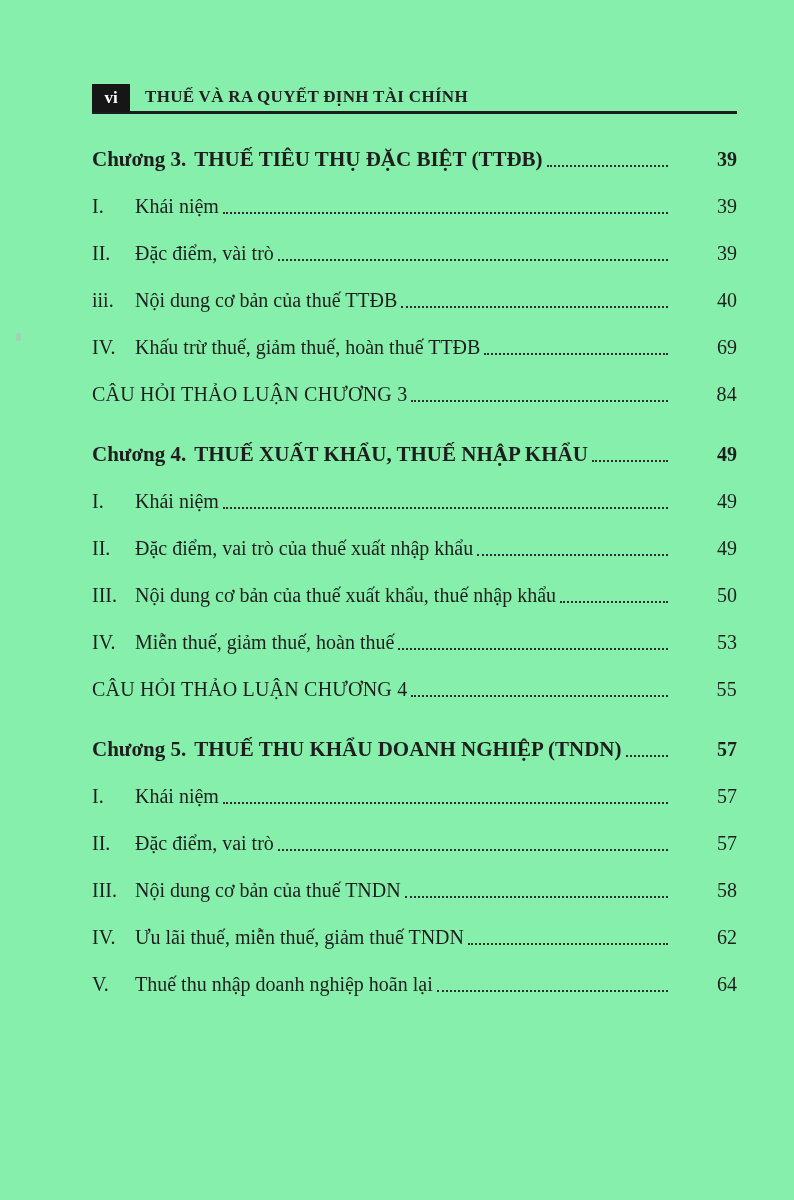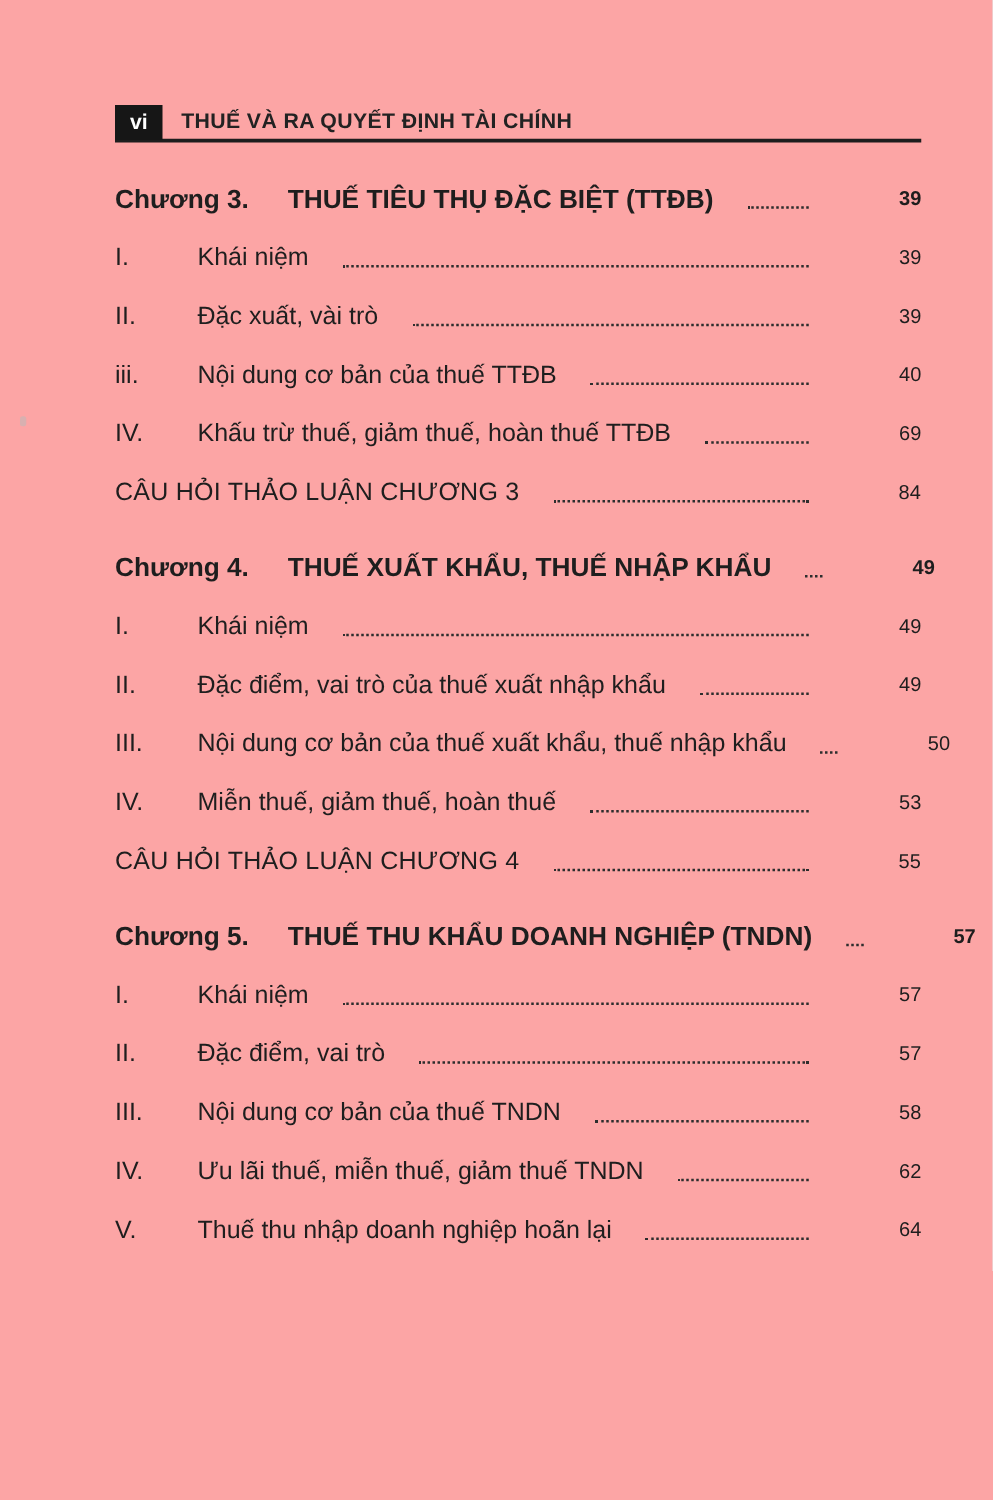--- a/index.html
+++ b/index.html
@@ -4,23 +4,23 @@
 <style>
   html, body {
     margin: 0;
     padding: 0;
     background: #e8e8e8;
   }
   .page {
     position: relative;
     width: 794px;
     height: 1200px;
-    background: #fca5a5;
+    background: #86efac;
     overflow: hidden;
-    font-family: Liberation Sans, sans-serif;
+    font-family: Liberation Serif, serif;
     color: #1e1e1e;
   }
   
   .header {
     position: absolute;
     left: 92px;
     right: 57px;
     top: 84px;
     height: 31px;
   }
@@ -61,21 +61,20 @@
     position: absolute;
     left: 92px;
     right: 57px;
     top: 136px;
   }
   .row {
     display: flex;
     align-items: center;
     height: 47px;
     white-space: nowrap;
-    gap: 23px;
   }
   .row.chapter {
     margin-top: 13px;
     font-size: 21px;
     font-weight: bold;
   }
   .row.chapter:first-child {
     margin-top: 0;
   }
   .chlabel { margin-right: 8px; }
@@ -87,21 +86,21 @@
   .row.discussion { font-size: 20px; letter-spacing: 0.2px; }
   .leader {
     flex: 1 1 auto;
     min-width: 14px;
     border-bottom: 2.5px dotted #2d2d2d;
     margin: 0 5px 0 4px;
     transform: translateY(6px);
   }
   .pagenum {
     flex: 0 0 auto;
-    font-size: 16px;
+    font-size: 20px;
     font-weight: normal;
     margin-left: 44px;
   }
   .row.chapter .pagenum { font-weight: bold; }
   
   .speck {
     position: absolute;
     left: 16px;
     top: 333px;
     width: 5px;
@@ -130,21 +129,21 @@
         <span class="pagenum">39</span>
       </div>
       <div class="row item">
         <span class="num">I.</span>
         <span class="ititle">Khái niệm</span>
         <span class="leader"></span>
         <span class="pagenum">39</span>
       </div>
       <div class="row item">
         <span class="num">II.</span>
-        <span class="ititle">Đặc xuất, vài trò</span>
+        <span class="ititle">Đặc điểm, vài trò</span>
         <span class="leader"></span>
         <span class="pagenum">39</span>
       </div>
       <div class="row item">
         <span class="num">iii.</span>
         <span class="ititle">Nội dung cơ bản của thuế TTĐB</span>
         <span class="leader"></span>
         <span class="pagenum">40</span>
       </div>
       <div class="row item">

